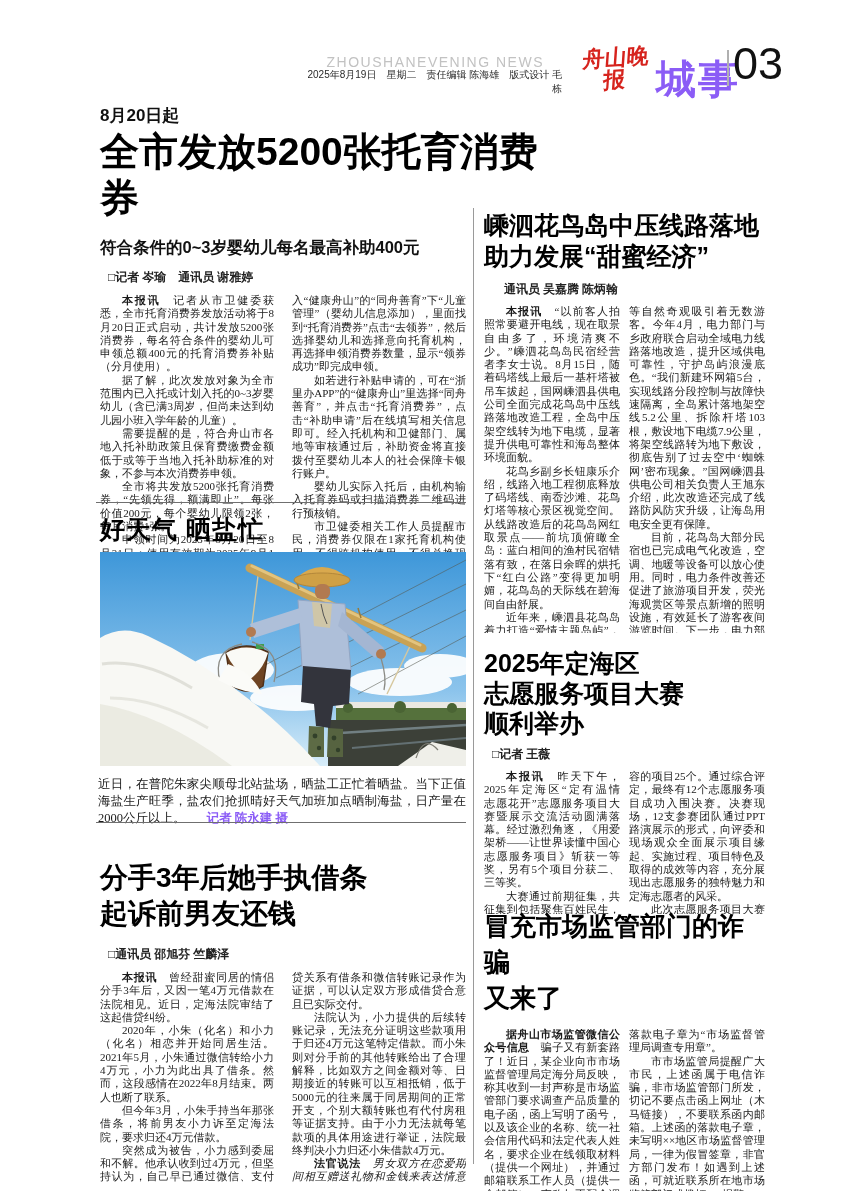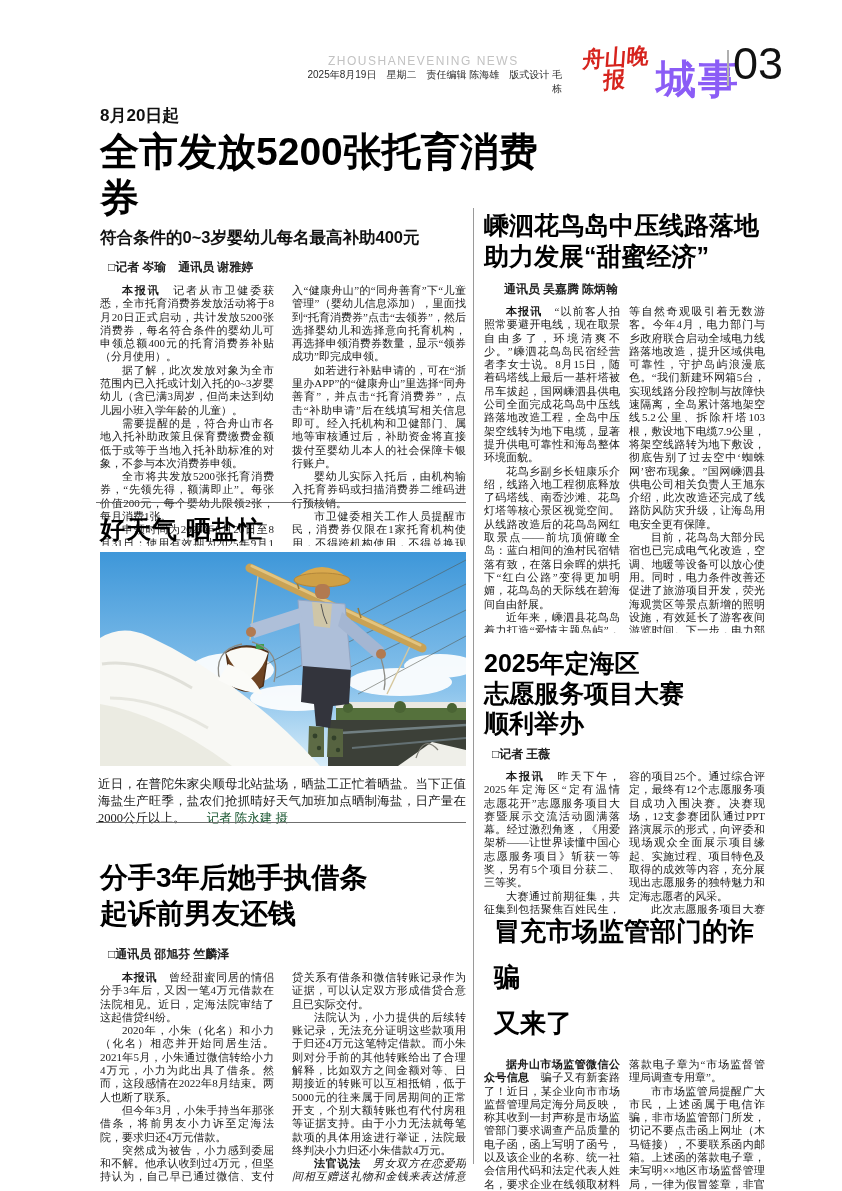--- a/index.html
+++ b/index.html
@@ -4,22 +4,22 @@
 <style>
   html,body{margin:0;padding:0;background:#e9e9e9;}
   .page{
     position:relative;width:842px;height:1191px;margin:0 auto;
     background:#ffffff;overflow:hidden;
     font-family:"Liberation Serif","DejaVu Serif",serif;
     color:#1a1a1a;
   }
   .abs{position:absolute;}
   
-  .masthead-en{top:54px;left:328px;width:232px;text-align:left;
-    font-family:"Liberation Sans",sans-serif;font-size:12px;letter-spacing:1.5px;color:#c2c2c2;}
+  .masthead-en{top:54px;left:312px;width:232px;text-align:right;
+    font-family:"Liberation Sans",sans-serif;font-size:14px;letter-spacing:1.5px;color:#c2c2c2;}
   .dateline{top:68px;left:300px;width:262px;text-align:right;
     font-family:Liberation Sans, sans-serif;font-size:10px;color:#2a2a2a;}
   .logo-red{top:46px;left:576px;width:78px;color:#d6231d;
     font-family:"DejaVu Serif",serif;font-weight:bold;font-size:22px;line-height:22px;
     transform:rotate(-4deg) skewX(-8deg);text-align:center;}
   .section-title{top:40px;left:656px;
     font-family:"Liberation Sans","DejaVu Sans",sans-serif;font-weight:900;
     font-size:40px;line-height:48px;color:#8b5cf6;letter-spacing:2px;margin-top:15px;}
   .header-divider{top:50px;left:727px;width:2px;height:36px;background:#b0b0b0;}
   .page-number{top:38px;left:733px;
@@ -33,30 +33,30 @@
   .col{text-align:justify;overflow:hidden;font-size:11px;line-height:13.3px;}
   .col p{margin:0;text-indent:2em;}
   .col p.cont{text-indent:0;}
   .col p.kai{font-style:italic;}
   .col b.lead{font-weight:bold;font-style:normal;}
   .rule{border-top:1px solid #6f6f6f;height:0;}
   .vrule{width:1px;background:#9a9a9a;}
   
   #lead{top:104px;left:100px;width:460px;}
   #lead .headline{font-size:39px;line-height:46px;margin-top:2px;letter-spacing:0px;}
-  #lead .subhead{margin-top:6px;}
+  #lead .subhead{margin-top:16px;}
   #lead .byline{margin-top:10px;}
   #lead .cols{margin-top:8px;width:366px;gap:18px;}
   #lead .col{width:174px;height:262px;}
   
   #salt-title{top:514px;left:100px;font-size:25px;line-height:30px;letter-spacing:1px;}
   #photo{top:552px;left:100px;width:366px;height:214px;display:block;}
   #caption{top:776px;left:98px;width:368px;font-size:12.5px;line-height:17px;text-align:justify;}
   #caption .cap-text{text-indent:2em;margin:0;display:inline;}
-  #caption .credit{font-weight:normal;color:#14532d;padding-left:18px;white-space:nowrap;}
+  #caption .credit{font-weight:bold;color:#8b5cf6;padding-left:18px;white-space:nowrap;}
   #rule1{top:502px;left:96px;width:370px;}
   #rule2{top:822px;left:96px;width:370px;}
   
   #breakup{top:840px;left:100px;width:366px;}
   #breakup .headline{font-size:28px;line-height:36px;margin-top:20px;}
   #breakup .byline{margin-top:14px;}
   #breakup .cols{margin-top:8px;gap:18px;}
   #breakup .col{width:174px;height:212px;}
   
   #vdiv{left:473px;top:208px;height:956px;}
@@ -67,21 +67,21 @@
   #island .headline{font-size:25px;line-height:31px;}
   #island .byline{margin-top:9px;line-height:17px;}
   #island .cols{margin-top:7px;}
   #island .col{height:328px;}
   #volunteer{top:648px;}
   #volunteer .headline{font-size:25px;line-height:30px;}
   #volunteer .byline{margin-top:8px;}
   #volunteer .cols{margin-top:7px;}
   #volunteer .col{height:144px;}
   #fraud{top:908px;}
-  #fraud .headline{font-size:26px;line-height:46px;margin-left:10px;}
+  #fraud .headline{font-size:26px;line-height:36px;}
   #fraud .cols{margin-top:12px;}
   #fraud .col{height:172px;}
 </style>
 </head>
 <body>
 
 <div class="page">
 
   <div class="abs masthead-en">ZHOUSHANEVENING NEWS</div>
   <div class="abs dateline">2025年8月19日　星期二　责任编辑 陈海雄　版式设计 毛栋</div>

